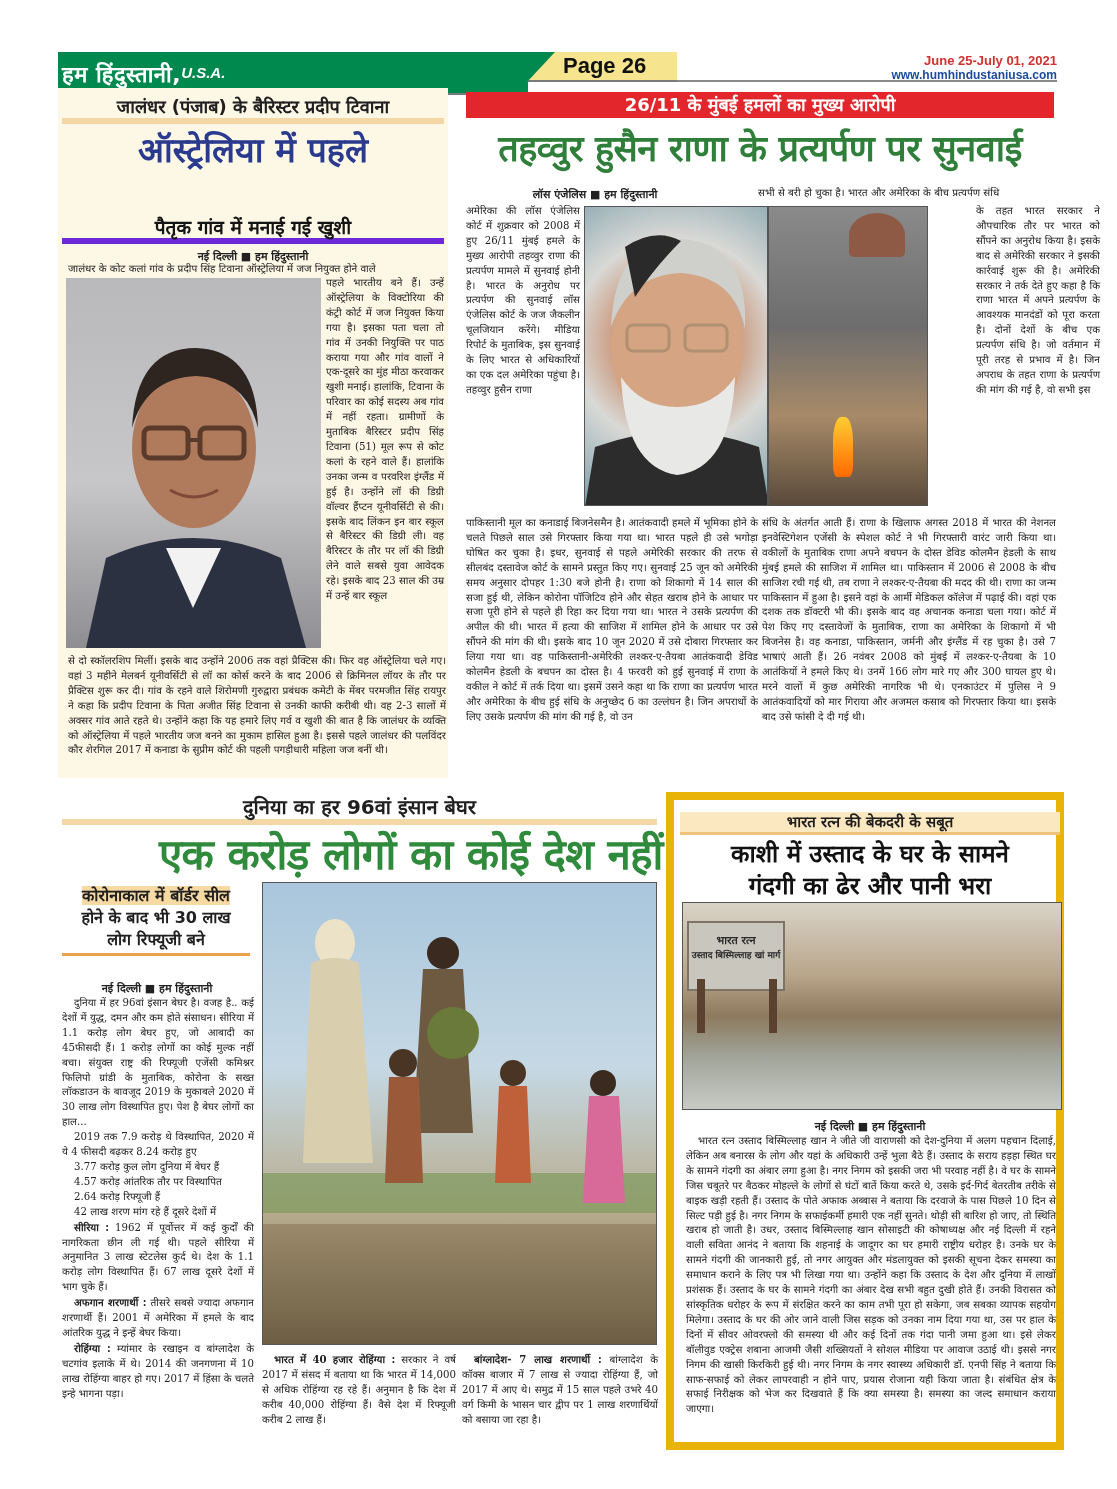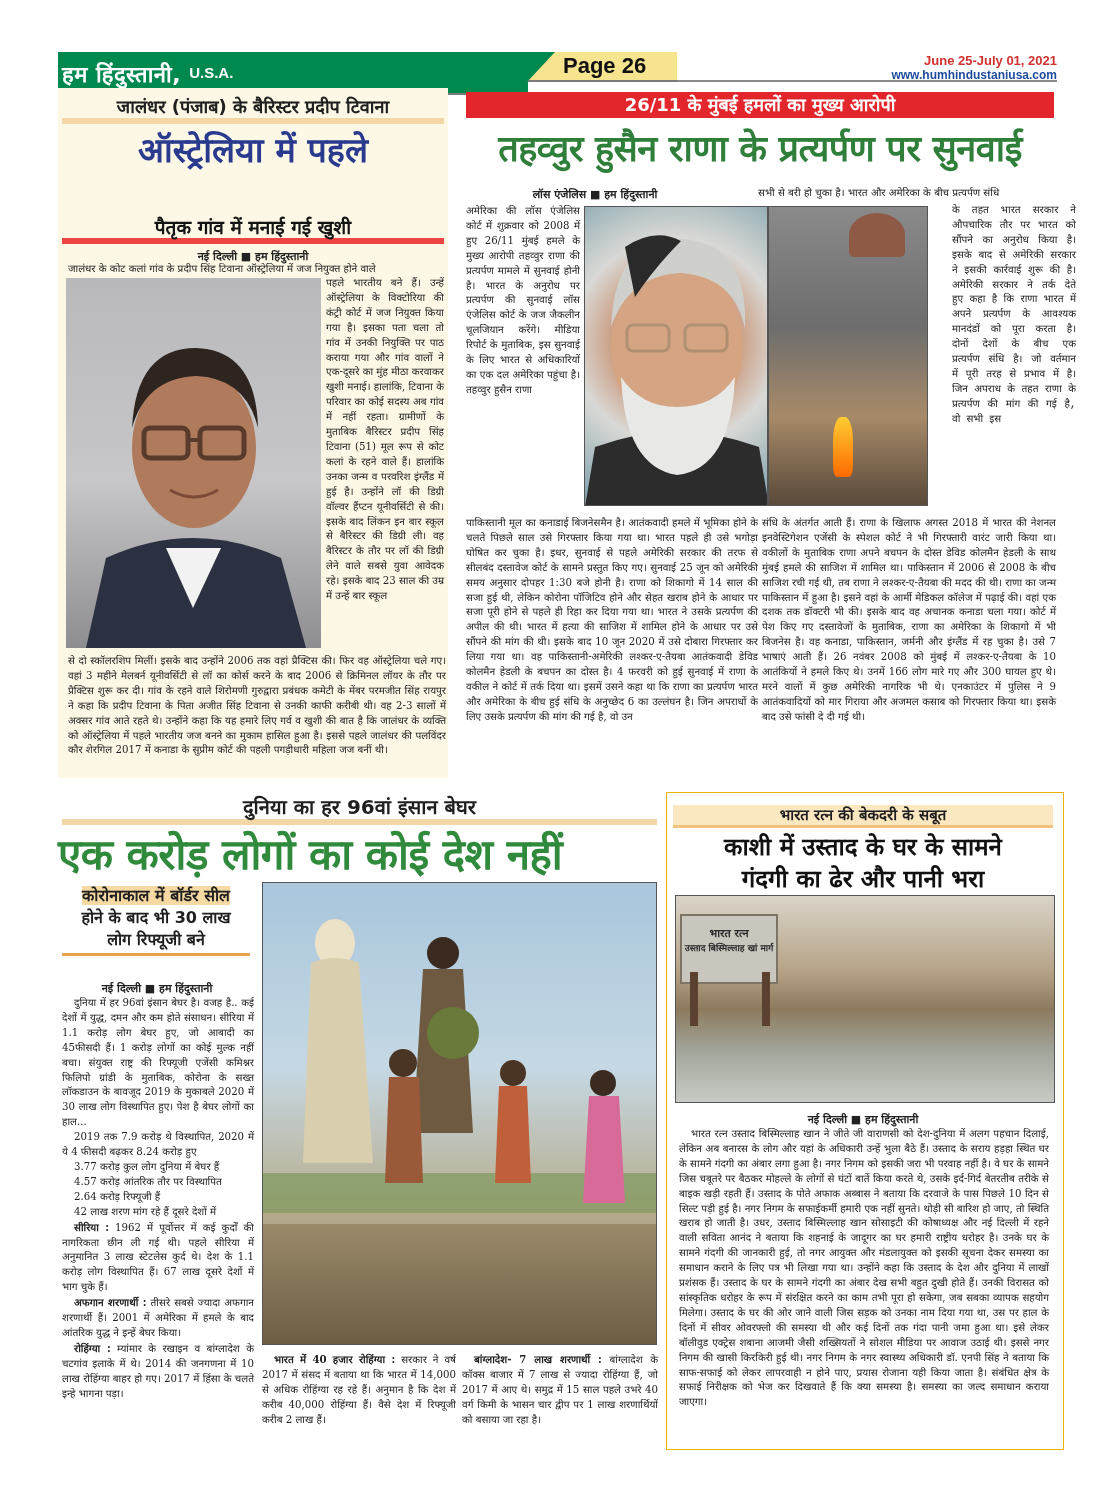--- a/index.html
+++ b/index.html
@@ -2,75 +2,75 @@
 <html><head>
 <meta charset="utf-8">
 <style>
   * { box-sizing: border-box; margin: 0; padding: 0; }
   html, body { width: 1117px; height: 1489px; background: #ffffff; overflow: hidden; }
   body { position: relative; font-family: "DejaVu Sans", "Liberation Sans", sans-serif; color: #1a1a1a; }
 
   
   .masthead { position: absolute; left: 58px; top: 52px; width: 470px; height: 43px; background: #00894f; color: #fff; border-bottom: 2px solid #7a7a7a; display: flex; align-items: center; padding-left: 4px; }
   .masthead .brand { font-weight: bold; font-size: 22px; letter-spacing: 0.5px; }
-  .masthead .usa { font-weight: bold; font-size: 15px; margin-left: 8px; font-family: "Liberation Sans", sans-serif; }
+  .masthead .usa { font-weight: bold; font-style: italic; font-size: 15px; font-family: "Liberation Sans", sans-serif; }
   .page-tab { position: absolute; left: 527px; top: 52px; width: 150px; height: 30px; background: #f6e48f; border-bottom: 2px solid #7a7a7a; }
   .page-tab::before { content: ""; position: absolute; left: 0; top: 0; width: 0; height: 0; border-top: 30px solid #00894f; border-right: 28px solid transparent; }
   .page-tab .label { position: absolute; left: 36px; top: 1px; font-family: "Liberation Sans", sans-serif; font-weight: bold; font-size: 22px; color: #111; }
   .header-rule { position: absolute; left: 677px; top: 80px; width: 380px; height: 2px; background: #8a8a8a; }
   .dateline { position: absolute; right: 60px; top: 54px; text-align: right; font-family: "Liberation Sans", sans-serif; font-weight: bold; }
   .dateline .date { color: #d1322f; font-size: 13px; line-height: 14px; }
   .dateline .url { color: #1d4b9c; font-size: 12px; line-height: 14px; }
 
   
   .block { position: absolute; }
   .body-text { font-family: "DejaVu Serif", "Liberation Serif", serif; font-size: 10.2px; line-height: 14.9px; text-align: justify; color: #222; }
   .byline { font-weight: bold; font-size: 11px; text-align: center; color: #222; font-family: "DejaVu Sans", sans-serif; }
   .photo { position: absolute; overflow: hidden; }
 
   
   .art1 { left: 58px; top: 88px; width: 390px; height: 690px; background: #fdf8e6; }
   .art1 .kicker { position: absolute; left: 4px; top: 8px; width: 382px; text-align: center; font-weight: bold; font-size: 18px; color: #202020; border-bottom: 6px solid #f4d7a6; line-height: 22px; }
   .art1 .headline { position: absolute; left: 0; top: 40px; width: 390px; text-align: center; color: #2a3a8f; font-weight: bold; font-size: 34px; line-height: 44px; }
-  .art1 .subhead { position: absolute; left: 4px; top: 128px; width: 382px; text-align: center; font-weight: bold; font-size: 19px; color: #141414; border-bottom: 6px solid #ef4444; line-height: 22px; }
+  .art1 .subhead { position: absolute; left: 4px; top: 128px; width: 382px; text-align: center; font-weight: bold; font-size: 19px; color: #141414; border-bottom: 6px solid #6d28d9; line-height: 22px; }
   .art1 .byline { position: absolute; left: 0; top: 160px; width: 390px; }
   .art1 .intro { position: absolute; left: 10px; top: 174px; width: 378px; }
   .art1 .photo { left: 8px; top: 190px; width: 255px; height: 370px; background: linear-gradient(180deg, #b9b9bb 0%, #c7c7c9 55%, #8e8e92 100%); }
   .art1 .col-right { position: absolute; left: 268px; top: 188px; width: 118px; }
   .art1 .col-bottom { position: absolute; left: 10px; top: 566px; width: 378px; }
 
   
   .art2-banner { position: absolute; left: 466px; top: 92px; width: 588px; height: 26px; background: #e3262b; color: #fff; font-weight: bold; font-size: 18px; text-align: center; line-height: 26px; }
   .art2-headline { position: absolute; left: 462px; top: 124px; width: 596px; text-align: center; color: #2f7f3a; font-weight: bold; font-size: 36px; line-height: 50px; letter-spacing: -0.5px; }
   .art2-byline { position: absolute; left: 470px; top: 186px; width: 250px; }
   .art2-col1 { position: absolute; left: 466px; top: 204px; width: 114px; }
   .art2-col3top { position: absolute; left: 758px; top: 186px; width: 298px; }
-  .art2-col3 { position: absolute; left: 952px; top: 204px; width: 124px; font-family: Liberation Mono, monospace; }
+  .art2-col3 { position: absolute; left: 976px; top: 204px; width: 124px; }
   .art2-photo1 { left: 584px; top: 206px; width: 184px; height: 300px; background: radial-gradient(circle at 50% 45%, #e0b89c 0%, #c99476 30%, #d9d9d6 55%, #7b9ea9 100%); border: 1px solid #555; }
   .art2-photo2 { left: 768px; top: 206px; width: 160px; height: 300px; background: linear-gradient(180deg, #8a8a8a 0%, #6d6d6d 40%, #a78a68 70%, #5a4a3a 100%); border: 1px solid #555; }
   .art2-photo2 .fire { position: absolute; left: 64px; top: 210px; width: 20px; height: 60px; background: linear-gradient(180deg, #ffcc33, #ff6a00); border-radius: 40% 40% 20% 20%; }
   .art2-photo2 .dome { position: absolute; left: 80px; top: 6px; width: 56px; height: 44px; background: #8e5a46; border-radius: 50% 50% 10% 10%; }
   .art2-col-bottom1 { position: absolute; left: 466px; top: 516px; width: 292px; }
   .art2-col-bottom2 { position: absolute; left: 762px; top: 516px; width: 294px; }
 
   
   .art3-kicker { position: absolute; left: 62px; top: 795px; width: 595px; text-align: center; font-weight: bold; font-size: 20px; color: #1f1f1f; border-bottom: 6px solid #f4d7a6; line-height: 24px; }
-  .art3-headline { position: absolute; left: 58px; top: 826px; width: 605px; text-align: left; color: #2f8a3c; font-weight: bold; font-size: 42px; line-height: 58px; letter-spacing: -0.5px; }
+  .art3-headline { position: absolute; left: 58px; top: 826px; width: 605px; text-align: right; color: #2f8a3c; font-weight: bold; font-size: 42px; line-height: 58px; letter-spacing: -0.5px; }
   .art3-subhead { position: absolute; left: 62px; top: 885px; width: 188px; text-align: center; font-weight: bold; font-size: 16px; color: #202020; line-height: 22px; border-bottom: 3px solid #e9a24c; padding-bottom: 2px; }
   .art3-subhead .hl { background: #f6d9a3; }
   .art3-byline { position: absolute; left: 62px; top: 980px; width: 190px; }
   .art3-col1 { position: absolute; left: 62px; top: 996px; width: 192px; }
   .art3-photo { left: 262px; top: 882px; width: 395px; height: 463px; background: linear-gradient(180deg, #a9c6dc 0%, #c5d8e4 40%, #b8ad8f 70%, #8a7a5c 100%); border: 1px solid #555; }
   .art3-photo .ground { position: absolute; left: 0; bottom: 0; width: 100%; height: 120px; background: linear-gradient(180deg, #9a8a6a, #6e5e44); }
   .art3-photo .green { position: absolute; left: 0; top: 290px; width: 100%; height: 40px; background: #7d9a5e; opacity: .7; }
   .art3-col2 { position: absolute; left: 262px; top: 1352px; width: 194px; }
   .art3-col3 { position: absolute; left: 462px; top: 1352px; width: 196px; }
 
   
-  .art4 { left: 666px; top: 792px; width: 398px; height: 658px; border: 1px solid #eab308; background: #fff; }
+  .art4 { left: 666px; top: 792px; width: 398px; height: 658px; border: 8px solid #eab308; background: #fff; }
   .art4 .kicker { position: absolute; left: 6px; top: 12px; width: 380px; text-align: center; font-weight: bold; font-size: 15px; color: #1e1e1e; background: #fbe7c0; border-bottom: 3px solid #f0c27a; line-height: 20px; }
   .art4 .headline { position: absolute; left: 2px; top: 38px; width: 388px; text-align: center; font-weight: bold; font-size: 24px; color: #111; line-height: 32px; }
   .art4 .photo { left: 8px; top: 102px; width: 380px; height: 208px; background: linear-gradient(180deg, #d9d4c8 0%, #b8a58a 35%, #8d7a5e 55%, #a1a59a 75%, #c7cbc4 100%); border: 1px solid #555; }
   .art4 .sign { position: absolute; left: 4px; top: 18px; width: 98px; height: 70px; background: #c9c6be; border: 2px solid #7d7466; text-align: center; font-family: "DejaVu Serif", serif; font-size: 11px; line-height: 15px; color: #2a2a2a; padding-top: 10px; font-weight: bold; }
   .art4 .post { position: absolute; top: 76px; width: 8px; height: 54px; background: #5a4130; }
   .art4 .byline { position: absolute; left: 0; top: 318px; width: 392px; }
   .art4 .body-text { position: absolute; left: 12px; top: 334px; width: 370px; }
 </style>
 </head>
 <body>

